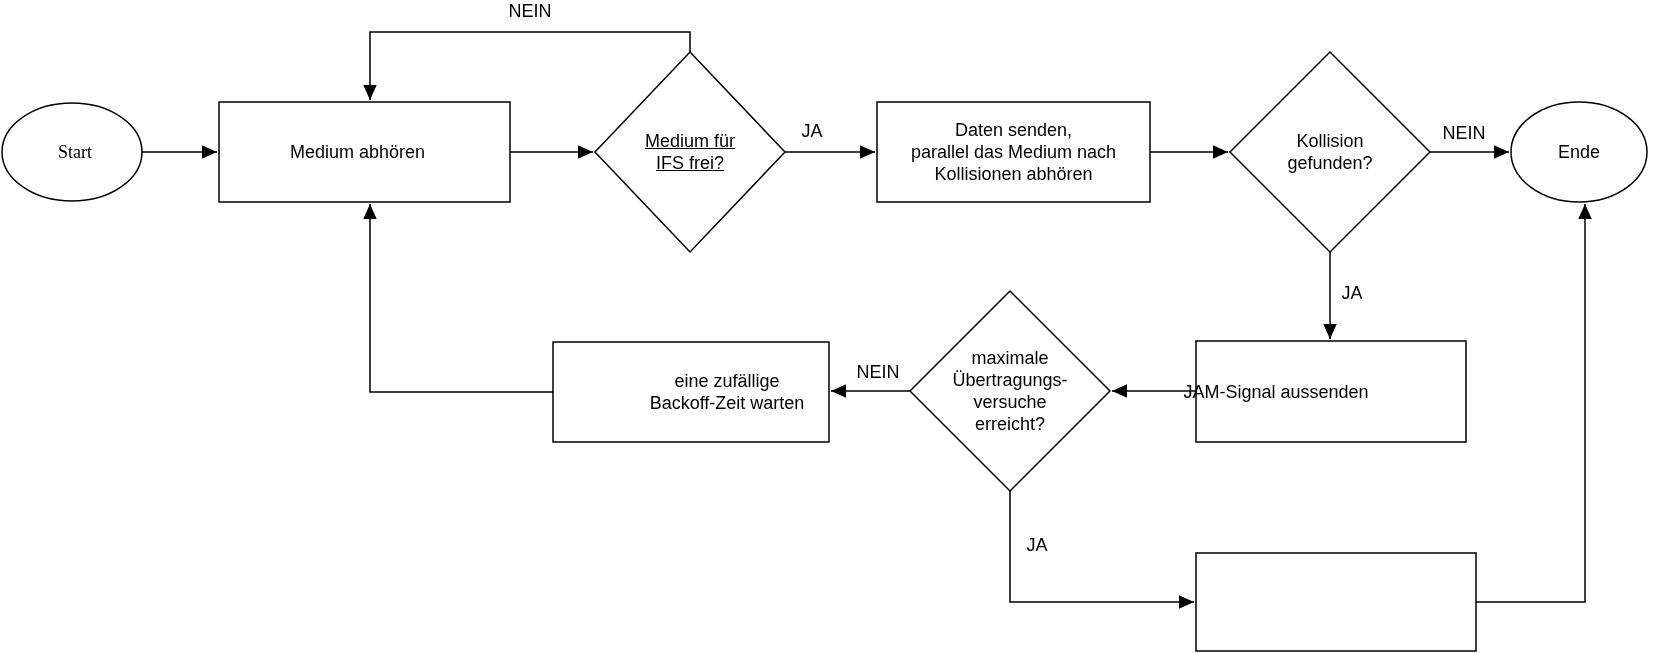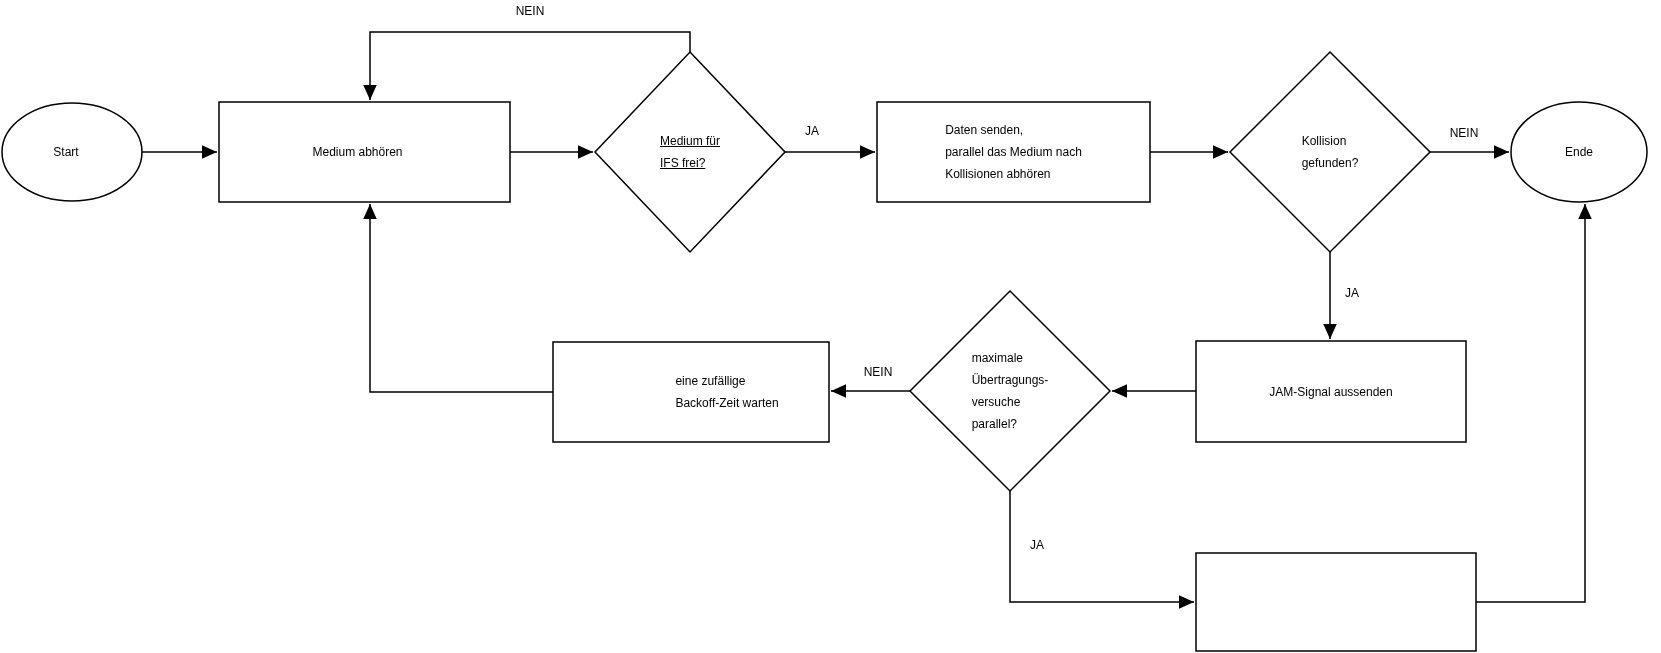--- a/index.html
+++ b/index.html
@@ -29,22 +29,22 @@
   svg .edge {
     fill: none;
     stroke: #000000;
     stroke-width: 1.5;
   }
   .lbl {
     position: absolute;
     display: flex;
     align-items: center;
     justify-content: center;
-    text-align: left;
-    font-size: 12px;
+    text-align: center;
+    font-size: 18px;
     line-height: 22px;
     white-space: pre-line;
     pointer-events: none;
   }
 </style>
 </head>
 <body>
 
 <div class="canvas">
 
@@ -73,35 +73,35 @@
     <polygon class="shape" points="690,52 785,152 690,252 595,152"></polygon>
     <rect class="shape" x="877" y="102" width="273" height="100"></rect>
     <polygon class="shape" points="1330,52 1430,152 1330,252 1230,152"></polygon>
     <ellipse class="shape" cx="1579" cy="152" rx="68" ry="50"></ellipse>
     <rect class="shape" x="1196" y="341" width="270" height="101"></rect>
     <polygon class="shape" points="1010,291 1110,391 1010,491 910,391"></polygon>
     <rect class="shape" x="553" y="342" width="276" height="100"></rect>
     <rect class="shape" x="1196" y="553" width="280" height="98"></rect>
   </svg>
 
-  <div class="lbl" style="left:1px;   top:127px; width:130px; height:50px;">Start</div>
+  <div class="lbl" style="left:10px;   top:127px; width:130px; height:50px;font-family:Liberation Serif, serif;">Start</div>
   <div class="lbl" style="left:219px; top:102px; width:277px; height:100px;">Medium abhören</div>
   <div class="lbl" style="left:595px; top:102px; width:190px; height:100px;text-decoration:underline;">Medium für
 IFS frei?</div>
   <div class="lbl" style="left:877px; top:102px; width:273px; height:100px;border-radius:6px;">Daten senden,
 parallel das Medium nach
 Kollisionen abhören</div>
   <div class="lbl" style="left:1514px; top:127px; width:130px; height:50px;">Ende</div>
   <div class="lbl" style="left:1230px; top:102px; width:200px; height:100px;">Kollision
 gefunden?</div>
-  <div class="lbl" style="left:1196px; top:341px; width:270px; height:101px;">JAM-Signal aussenden</div>
+  <div class="lbl" style="left:1141px; top:341px; width:270px; height:101px;">JAM-Signal aussenden</div>
   <div class="lbl" style="left:910px; top:341px; width:200px; height:100px;">maximale
 Übertragungs-
 versuche
-parallel?</div>
+erreicht?</div>
   <div class="lbl" style="left:553px; top:342px; width:276px; height:100px;margin-left:36px;">eine zufällige
 Backoff-Zeit warten</div>
 
   <div class="lbl" style="left:490px;  top:-1px;  width:80px; height:24px;">NEIN</div>
   <div class="lbl" style="left:787px;  top:119px; width:50px; height:24px;">JA</div>
   <div class="lbl" style="left:1424px; top:121px; width:80px; height:24px;">NEIN</div>
   <div class="lbl" style="left:1327px; top:281px; width:50px; height:24px;">JA</div>
   <div class="lbl" style="left:838px;  top:360px; width:80px; height:24px;">NEIN</div>
   <div class="lbl" style="left:1012px; top:533px; width:50px; height:24px;">JA</div>
 

